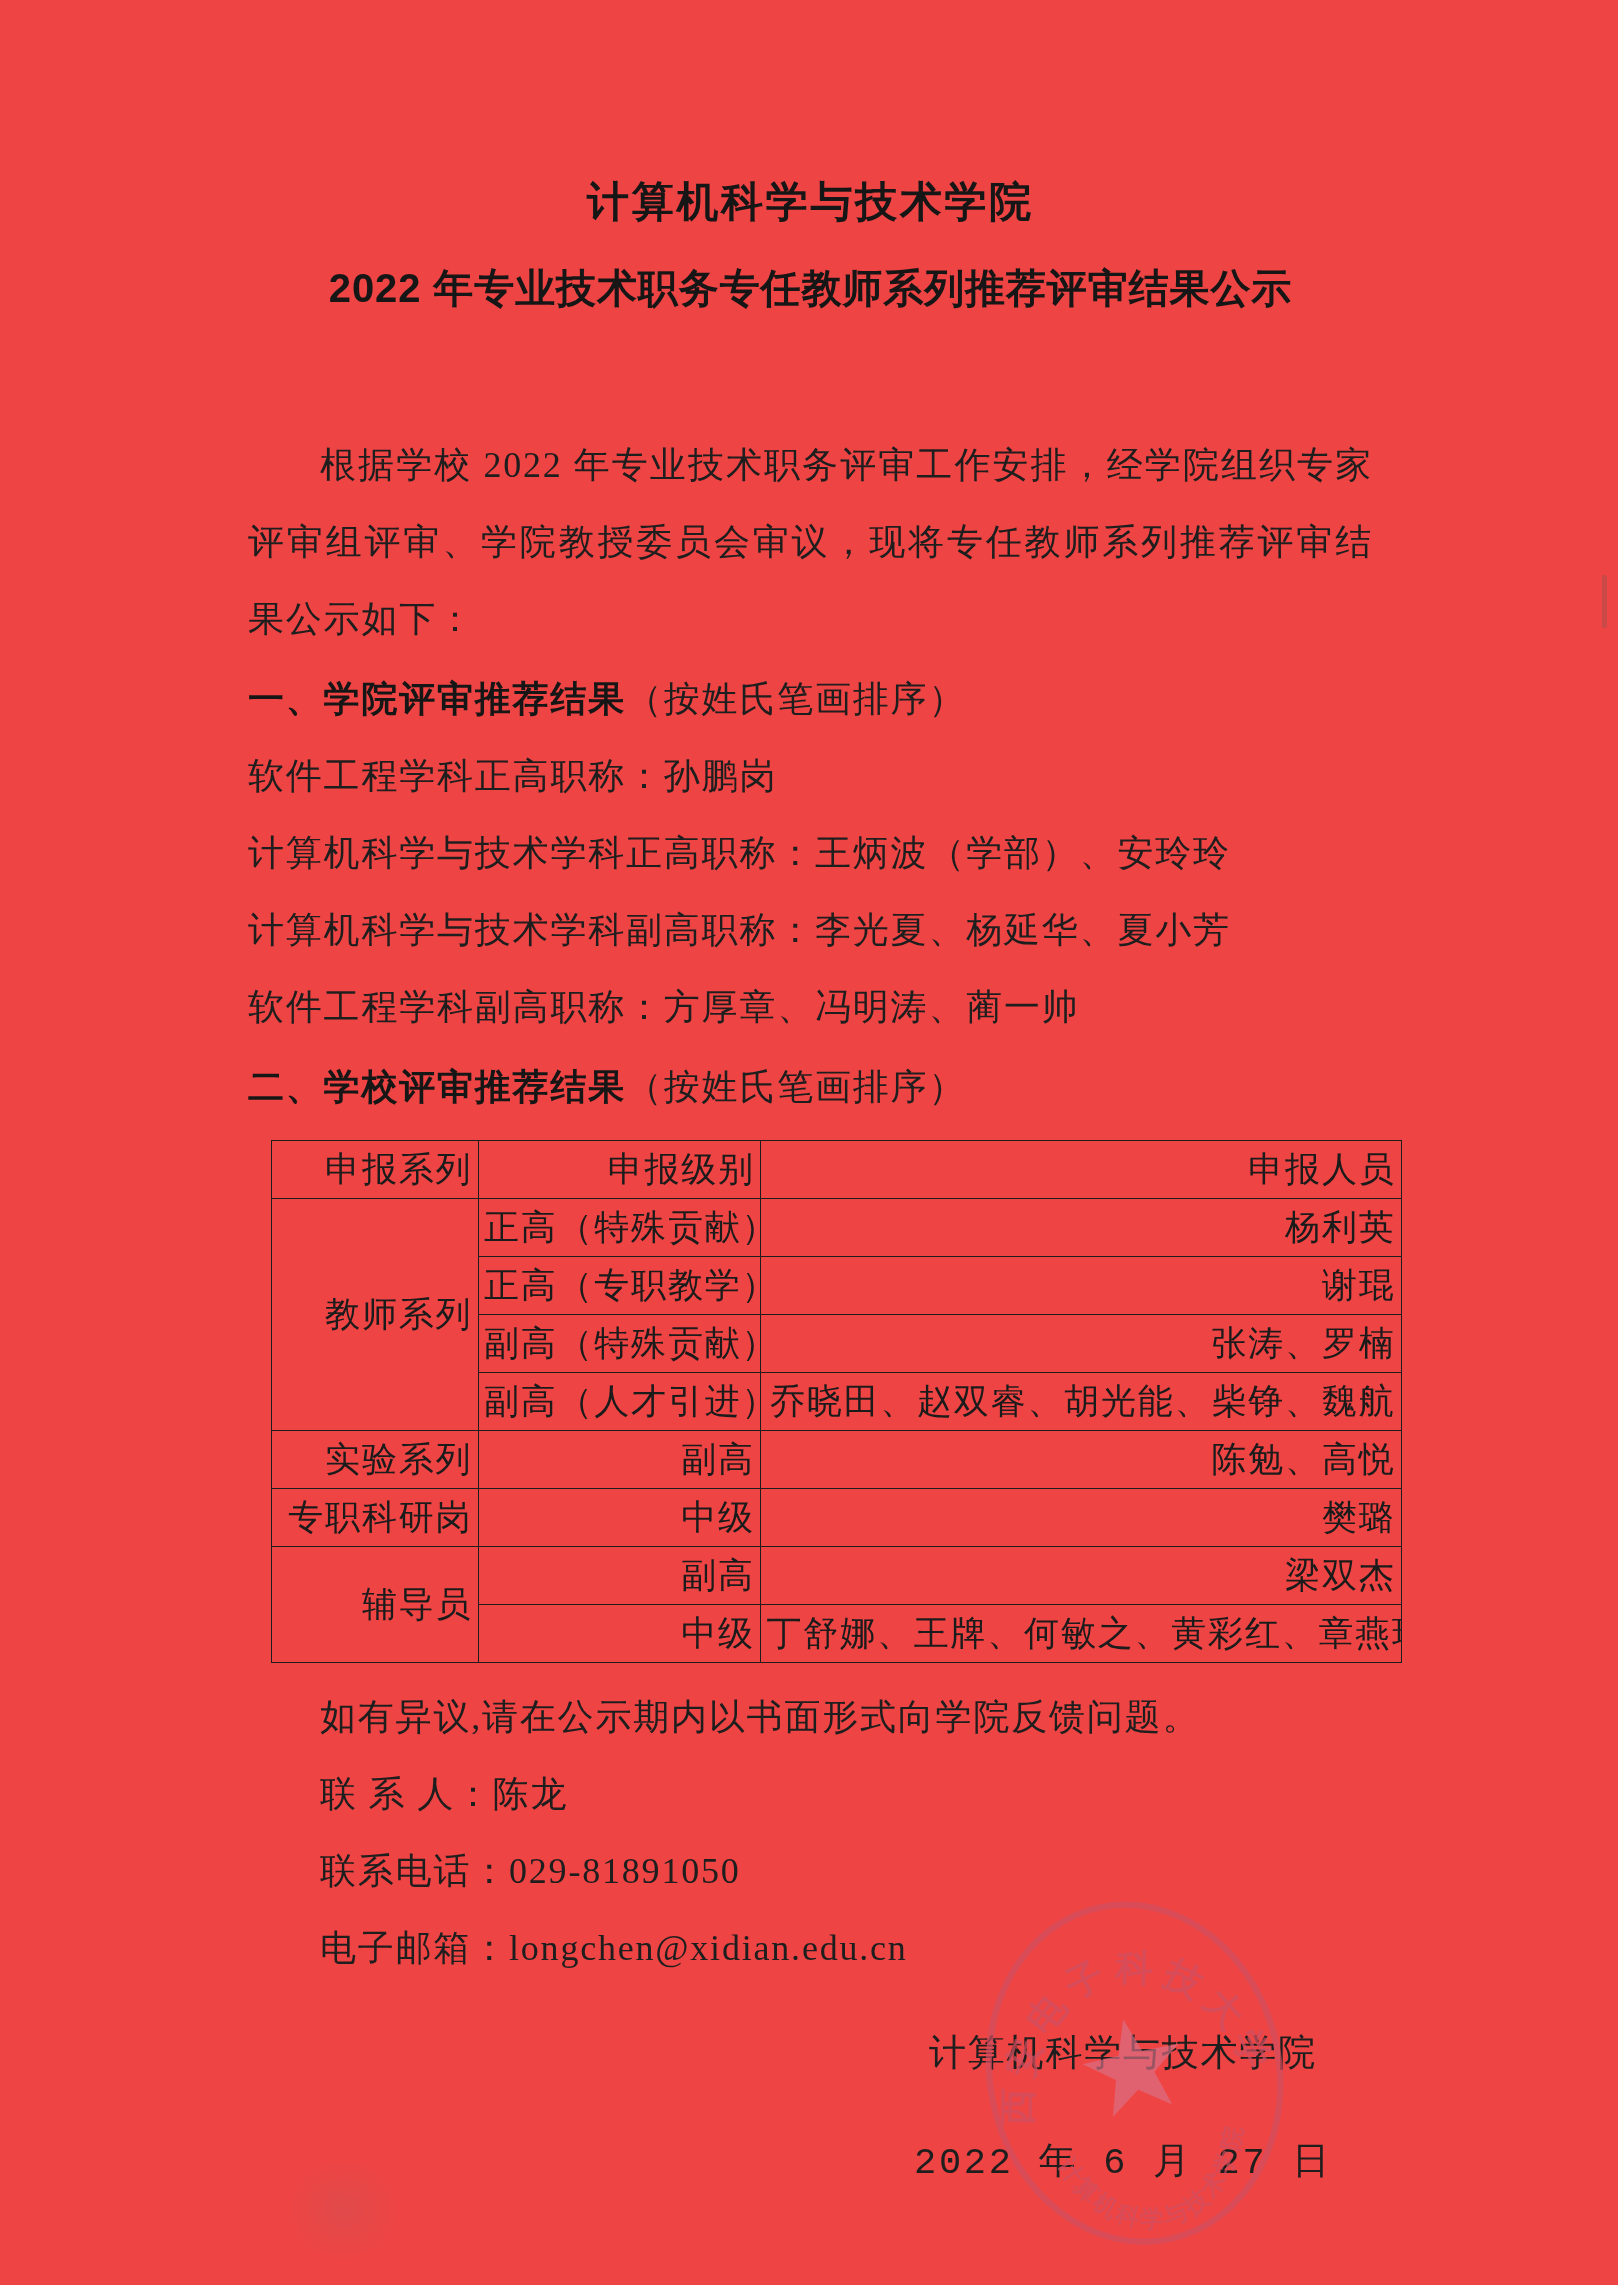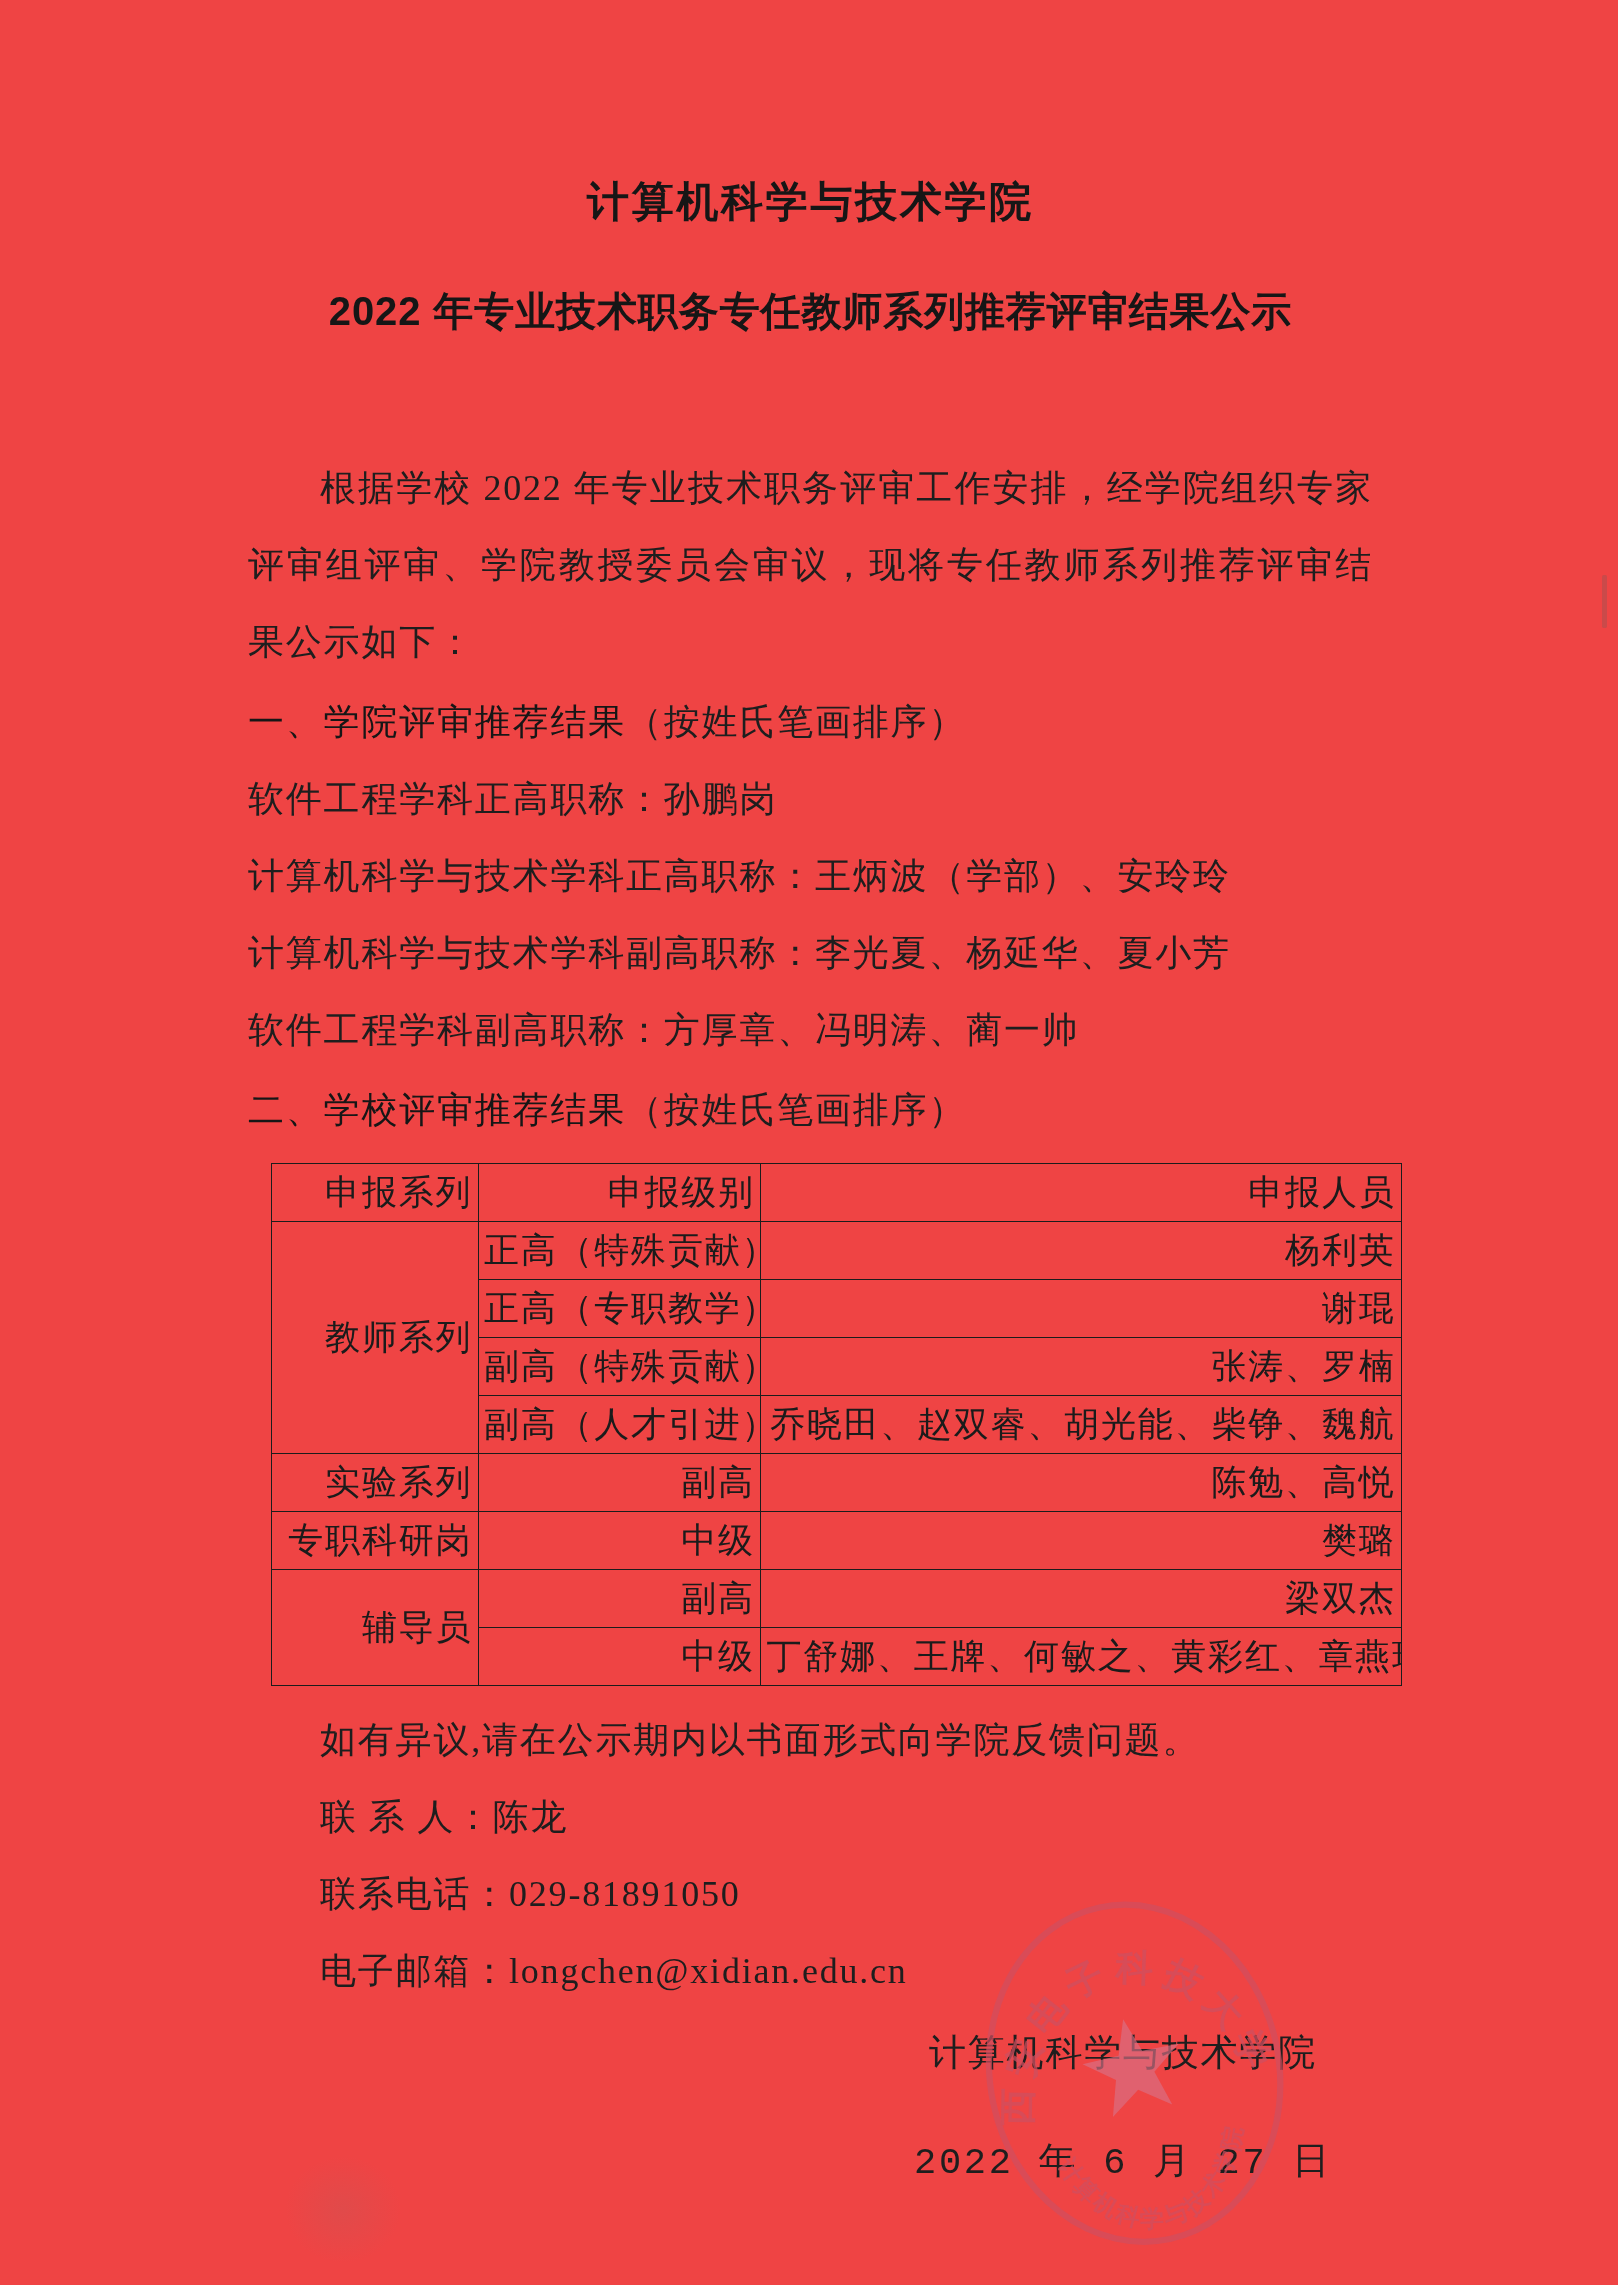--- a/index.html
+++ b/index.html
@@ -18,38 +18,38 @@
   .title1 {
     padding-top:176px;
     text-align:center;
     font-family:"Liberation Sans","DejaVu Sans",sans-serif;
     font-weight:bold;
     font-size:42px; line-height:52px;
     letter-spacing:2.7px;
     color:#161616;
   }
   .title2 {
-    margin-top:58px;
+    margin-top:35px;
     text-align:center;
     font-family:"Liberation Sans","DejaVu Sans",sans-serif;
     font-weight:bold;
     font-size:40px; line-height:50px;
     letter-spacing:0.9px;
     color:#161616;
   }
   .bodytext {
     font-size:36px; line-height:77px;
     letter-spacing:1.8px;
     text-align:justify;
   }
   .intro { margin-top:114px; text-indent:2em; }
   .sect-head { margin-top:1.8px; }
   .sect-head .h {
     font-family:"Liberation Sans","DejaVu Sans",sans-serif;
-    font-weight:normal; color:#161616;
+    font-weight:bold; color:#161616;
   }
   .result-line { }
   .pub-table {
     margin-top:14.3px; margin-left:23px;
     border-collapse:collapse;
     width:1102px;
     table-layout:fixed;
     font-size:35px;
     color:#1b1b1b;
   }

